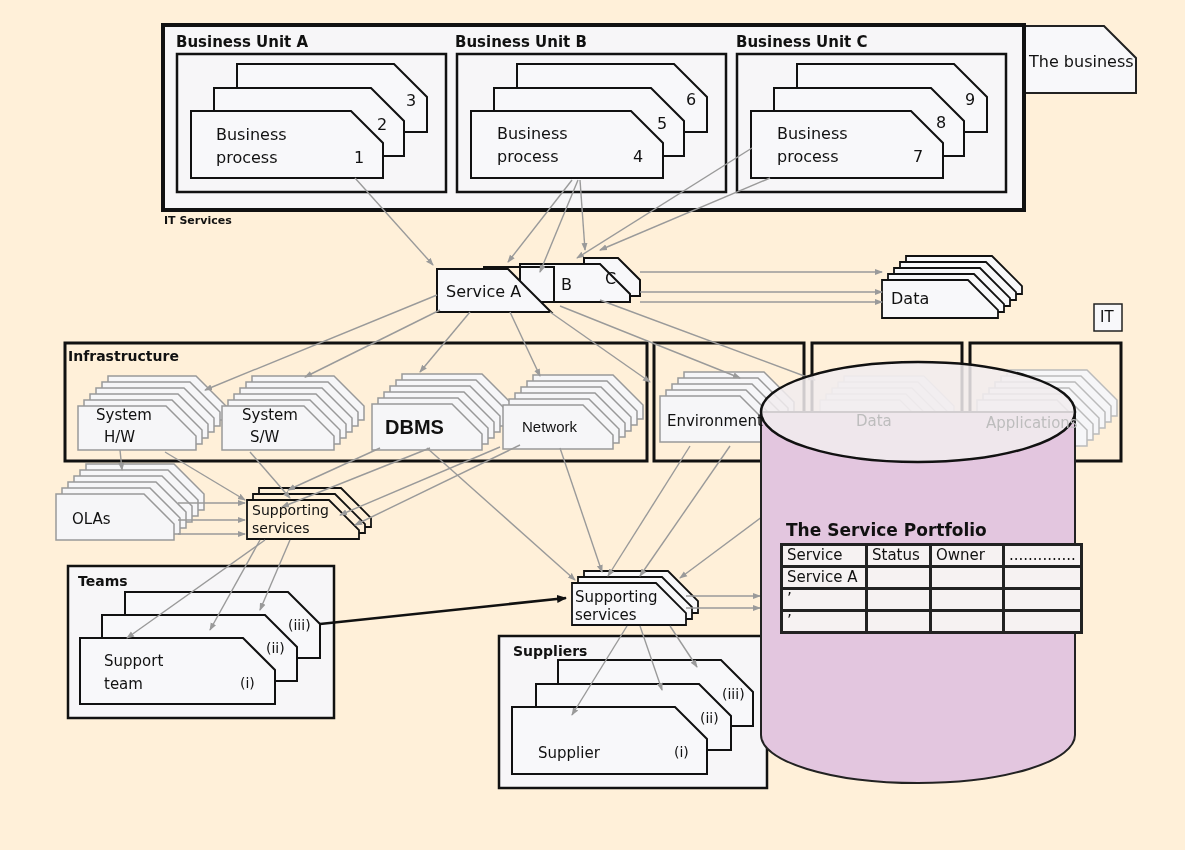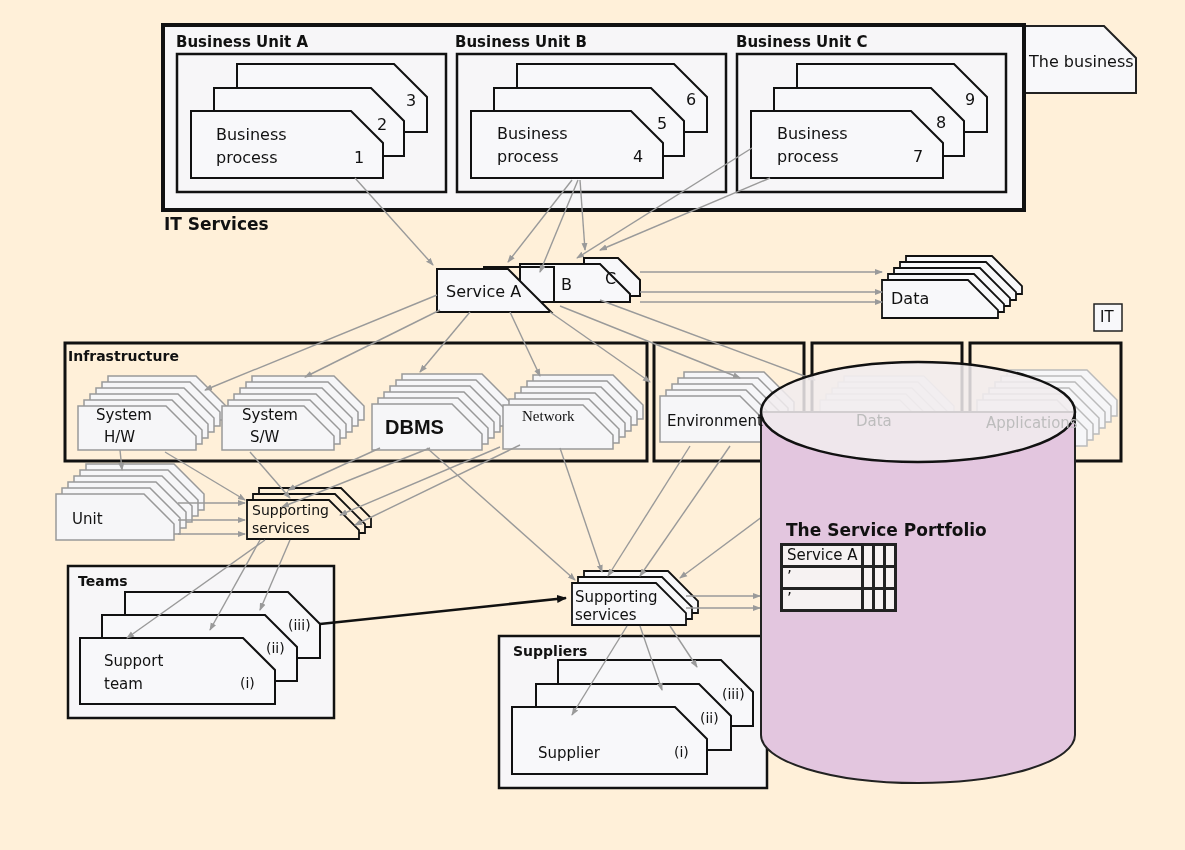--- a/index.html
+++ b/index.html
@@ -175,21 +175,21 @@
   </g>
 
   <rect x="1094" y="304" width="28" height="27" fill="#f8f8fa" stroke="#222" stroke-width="1.5"></rect>
 </svg>
 
 <div class="lbl" style="left:1029px;top:52px;font-size:16px;text-align:right;">The business</div>
 
 <div class="lbl bold" style="left:176px;top:33px;font-size:15px;">Business Unit A</div>
 <div class="lbl bold" style="left:455px;top:33px;font-size:15px;">Business Unit B</div>
 <div class="lbl bold" style="left:736px;top:33px;font-size:15px;text-align:center;">Business Unit C</div>
-<div class="lbl bold" style="left:164px;top:214px;font-size:17px;">IT Services</div>
+<div class="lbl bold" style="left:164px;top:214px;font-size:11px;">IT Services</div>
 
 <div class="lbl" style="left:216px;top:125px;font-size:16px;">Business</div>
 <div class="lbl" style="left:216px;top:148px;font-size:16px;">process</div>
 <div class="lbl" style="left:354px;top:148px;font-size:16px;">1</div>
 <div class="lbl" style="left:377px;top:115px;font-size:16px;">2</div>
 <div class="lbl" style="left:406px;top:91px;font-size:16px;">3</div>
 
 <div class="lbl" style="left:497px;top:124px;font-size:16px;">Business</div>
 <div class="lbl" style="left:497px;top:147px;font-size:16px;">process</div>
 <div class="lbl" style="left:633px;top:147px;font-size:16px;">4</div>
@@ -207,26 +207,26 @@
 <div class="lbl" style="left:605px;top:269px;font-size:16px;">C</div>
 <div class="lbl" style="left:891px;top:289px;font-size:16px;">Data</div>
 <div class="lbl" style="left:1100px;top:308px;font-size:15px;">IT</div>
 
 <div class="lbl bold" style="left:68px;top:348px;font-size:14px;">Infrastructure</div>
 <div class="lbl" style="left:96px;top:406px;font-size:15px;">System</div>
 <div class="lbl" style="left:104px;top:428px;font-size:15px;">H/W</div>
 <div class="lbl" style="left:242px;top:406px;font-size:15px;">System</div>
 <div class="lbl" style="left:250px;top:428px;font-size:15px;">S/W</div>
 <div class="lbl" style="left:385px;top:416px;font-size:20px;font-weight:bold;font-family:'Liberation Sans',sans-serif;">DBMS</div>
-<div class="lbl" style="left:522px;top:408px;font-size:15px;font-family:Liberation Serif, serif;">Network</div>
+<div class="lbl" style="left:522px;top:418px;font-size:15px;font-family:Liberation Sans, sans-serif;">Network</div>
 <div class="lbl" style="left:667px;top:412px;font-size:15px;">Environment</div>
 <div class="lbl ghost" style="left:856px;top:412px;font-size:15px;">Data</div>
 <div class="lbl ghost" style="left:986px;top:414px;font-size:15px;">Applications</div>
 
-<div class="lbl" style="left:72px;top:510px;font-size:15px;">Unit</div>
+<div class="lbl" style="left:72px;top:510px;font-size:15px;">OLAs</div>
 <div class="lbl" style="left:252px;top:502px;font-size:14px;">Supporting</div>
 <div class="lbl" style="left:252px;top:520px;font-size:14px;">services</div>
 <div class="lbl" style="left:575px;top:588px;font-size:15px;">Supporting</div>
 <div class="lbl" style="left:575px;top:606px;font-size:15px;">services</div>
 
 <div class="lbl bold" style="left:78px;top:573px;font-size:14px;">Teams</div>
 <div class="lbl" style="left:104px;top:652px;font-size:15px;">Support</div>
 <div class="lbl" style="left:104px;top:675px;font-size:15px;">team</div>
 <div class="lbl" style="left:240px;top:675px;font-size:14px;">(i)</div>
 <div class="lbl" style="left:266px;top:640px;font-size:14px;">(ii)</div>
@@ -235,20 +235,26 @@
 <div class="lbl bold" style="left:513px;top:643px;font-size:14px;">Suppliers</div>
 <div class="lbl" style="left:538px;top:744px;font-size:15px;">Supplier</div>
 <div class="lbl" style="left:674px;top:744px;font-size:14px;">(i)</div>
 <div class="lbl" style="left:700px;top:710px;font-size:14px;">(ii)</div>
 <div class="lbl" style="left:722px;top:686px;font-size:14px;">(iii)</div>
 
 <div class="lbl bold" style="left:786px;top:520px;font-size:17px;">The Service Portfolio</div>
 <div class="table-wrap">
   <table class="portfolio">
     <tbody>
+        <tr>
+      <td style="width:74px">Service</td>
+      <td style="width:53px">Status</td>
+      <td style="width:62px">Owner</td>
+      <td style="width:55px">..............</td>
+    </tr>
     <tr>
       <td>Service A</td>
       <td></td>
       <td></td>
       <td></td>
     </tr>
     <tr>
       <td>’</td>
       <td></td>
       <td></td>

